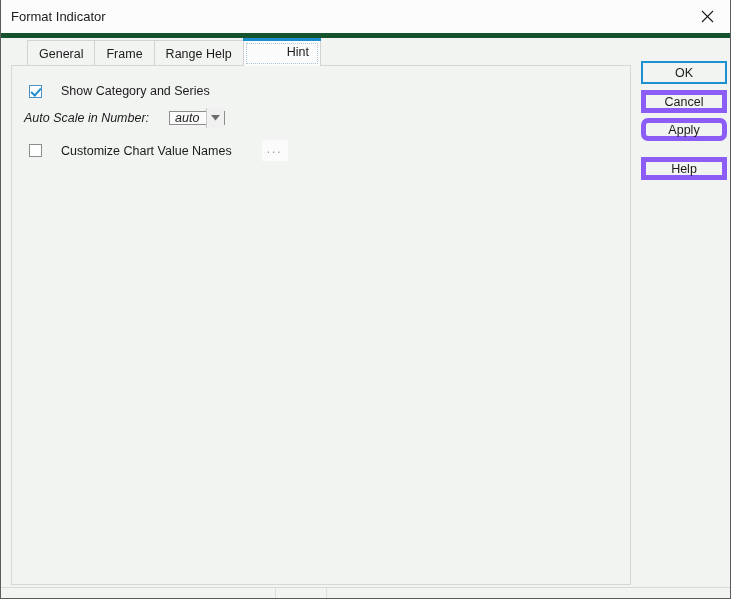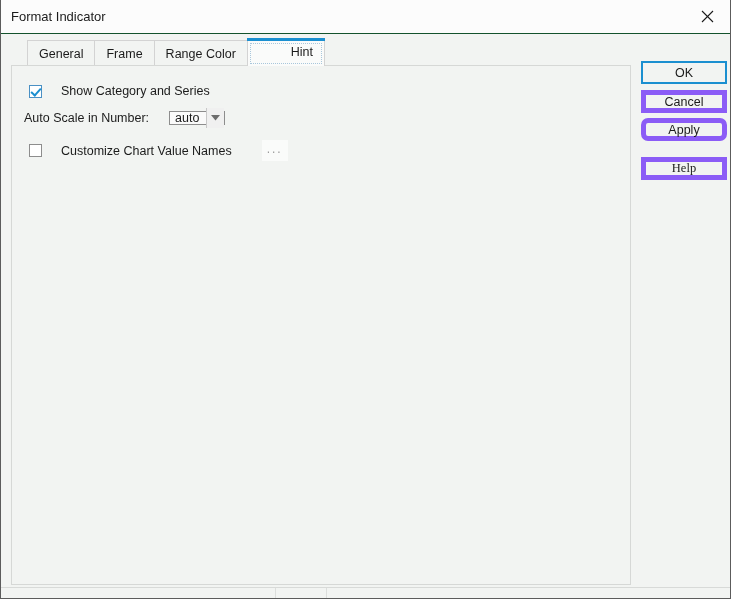--- a/index.html
+++ b/index.html
@@ -30,21 +30,21 @@
     background: #f2f4f2;
   }
 
   
   .titlebar {
     position: absolute;
     left: 0; top: 0;
     width: 729px;
     height: 33px;
     background: #fcfcfc;
-    border-bottom: 1px solid #14532d;
+    border-bottom: 5px solid #14532d;
   }
   .title-text {
     position: absolute;
     left: 10px;
     top: 9px;
     font-size: 13px;
     color: #1b1b1b;
     white-space: nowrap;
   }
   .close-btn {
@@ -123,21 +123,21 @@
   }
 
   
   .row {
     position: absolute;
     display: flex;
     align-items: center;
     gap: 12px;
   }
   .row-show     { left: 17px; top: 18px; }
-  .row-autoscale{ left: 12px; top: 45px; }
+  .row-autoscale{ left: 12px; top: 45px; font-style: italic; }
   .row-custom   { left: 17px; top: 74px; }
 
   
   .cb {
     width: 13px;
     height: 13px;
     box-sizing: border-box;
     background: #ffffff;
     border: 1px solid #8d8d8d;
     position: relative;
@@ -232,21 +232,21 @@
     color: #1b1b1b;
     display: flex;
     align-items: center;
     justify-content: center;
     cursor: default;
     padding: 0;
   }
   .btn-ok     { top: 61px; border: 2px solid #1b8fd0; }
   .btn-cancel { top: 90px; }
   .btn-apply  { top: 118px; border-radius: 7px; }
-  .btn-help   { top: 157px; font-family: Liberation Serif, serif; }
+  .btn-help   { top: 157px; }
 
   
   .statusbar {
     position: absolute;
     left: 0;
     bottom: 0;
     width: 729px;
     height: 10px;
     border-top: 1px solid #d8dad8;
     background: #f2f4f2;
@@ -277,21 +277,21 @@
   </div>
 
   <div class="tabstrip">
     <div class="tab">
       <span class="tab-label">General</span>
     </div>
     <div class="tab">
       <span class="tab-label">Frame</span>
     </div>
     <div class="tab">
-      <span class="tab-label">Range Color</span>
+      <span class="tab-label">Range Help</span>
     </div>
     <div class="tab active">
       <span class="tab-label">Hint</span>
     </div>
   </div>
 
   <div class="panel">
 
     <div class="row row-show">
       <span class="cb checked"></span>

